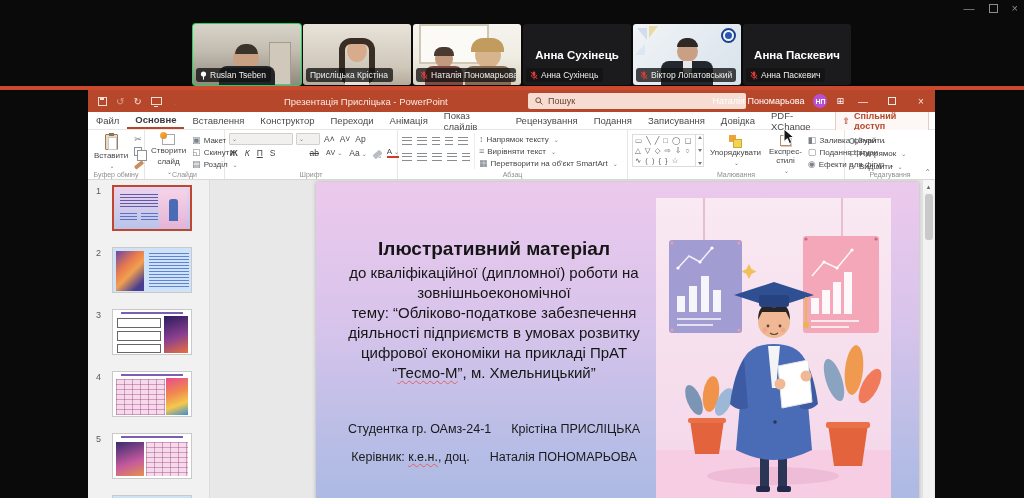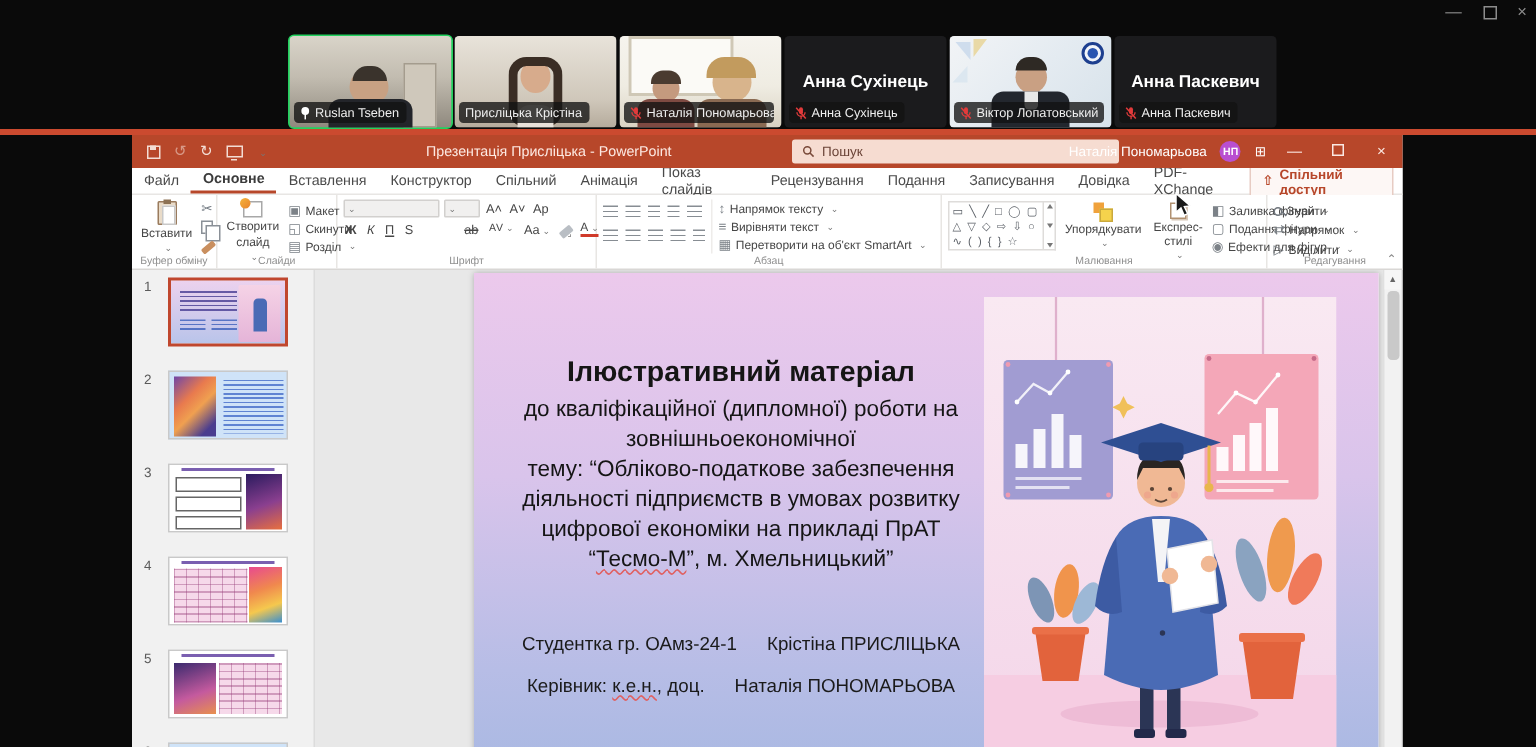--- a/index.html
+++ b/index.html
@@ -255,21 +255,21 @@
         <span class="winbtn"><span class="rest-ic"></span></span>
         <span class="winbtn">×</span>
       </div>
     </div>
 
     <div class="menubar">
       <span class="mtab">Файл</span>
       <span class="mtab active">Основне</span>
       <span class="mtab">Вставлення</span>
       <span class="mtab">Конструктор</span>
-      <span class="mtab">Спільний</span>
+      <span class="mtab">Переходи</span>
       <span class="mtab">Анімація</span>
       <span class="mtab">Показ слайдів</span>
       <span class="mtab">Рецензування</span>
       <span class="mtab">Подання</span>
       <span class="mtab">Записування</span>
       <span class="mtab">Довідка</span>
       <span class="mtab">PDF-XChange</span>
       <span class="share-btn">
         <span>⇧</span>
         <span>Спільний доступ</span>

